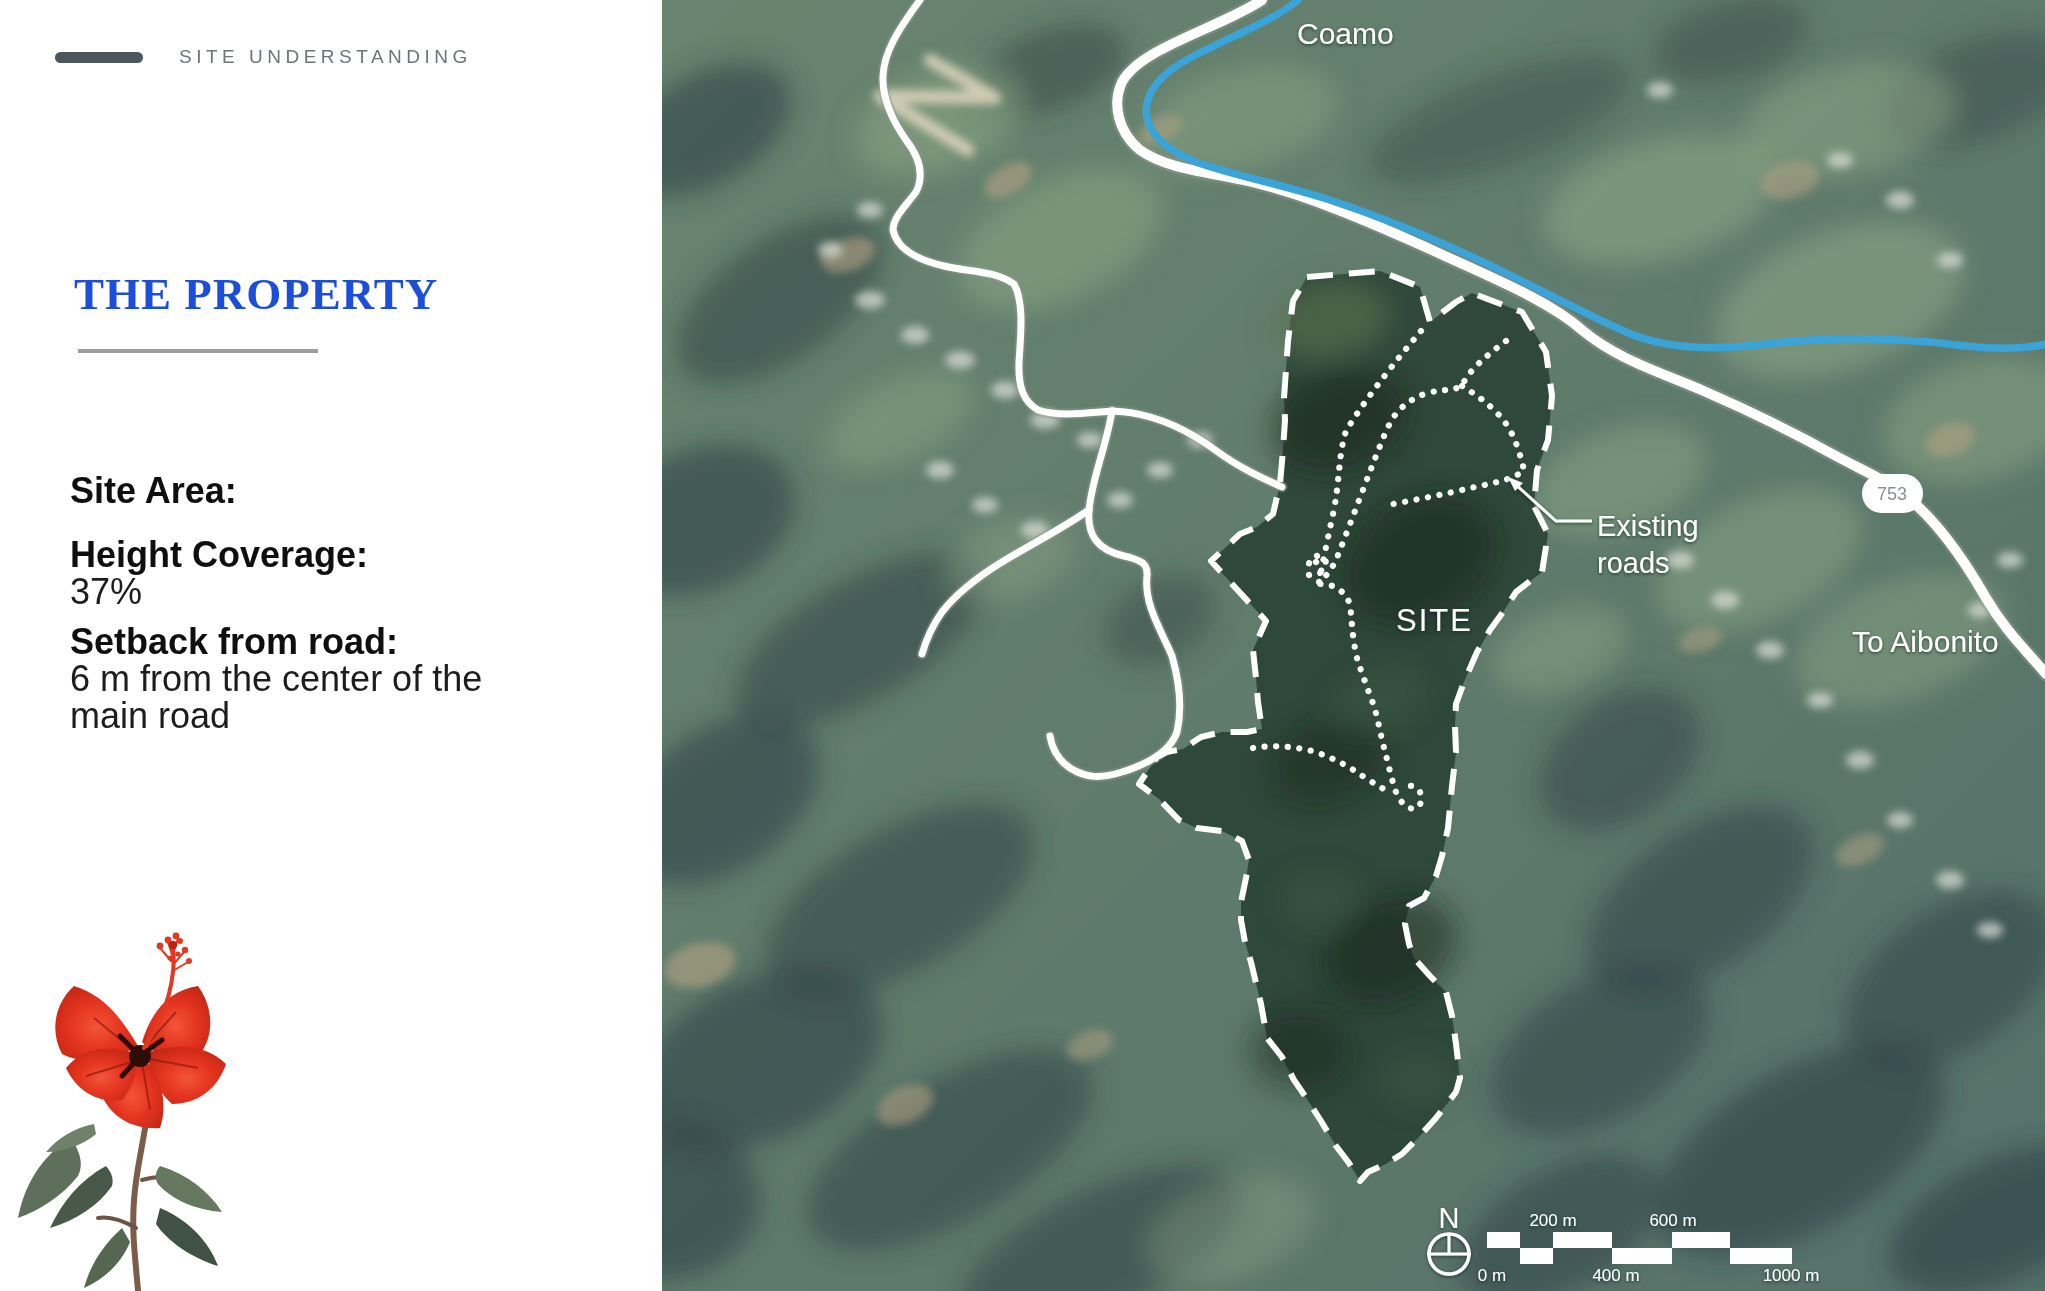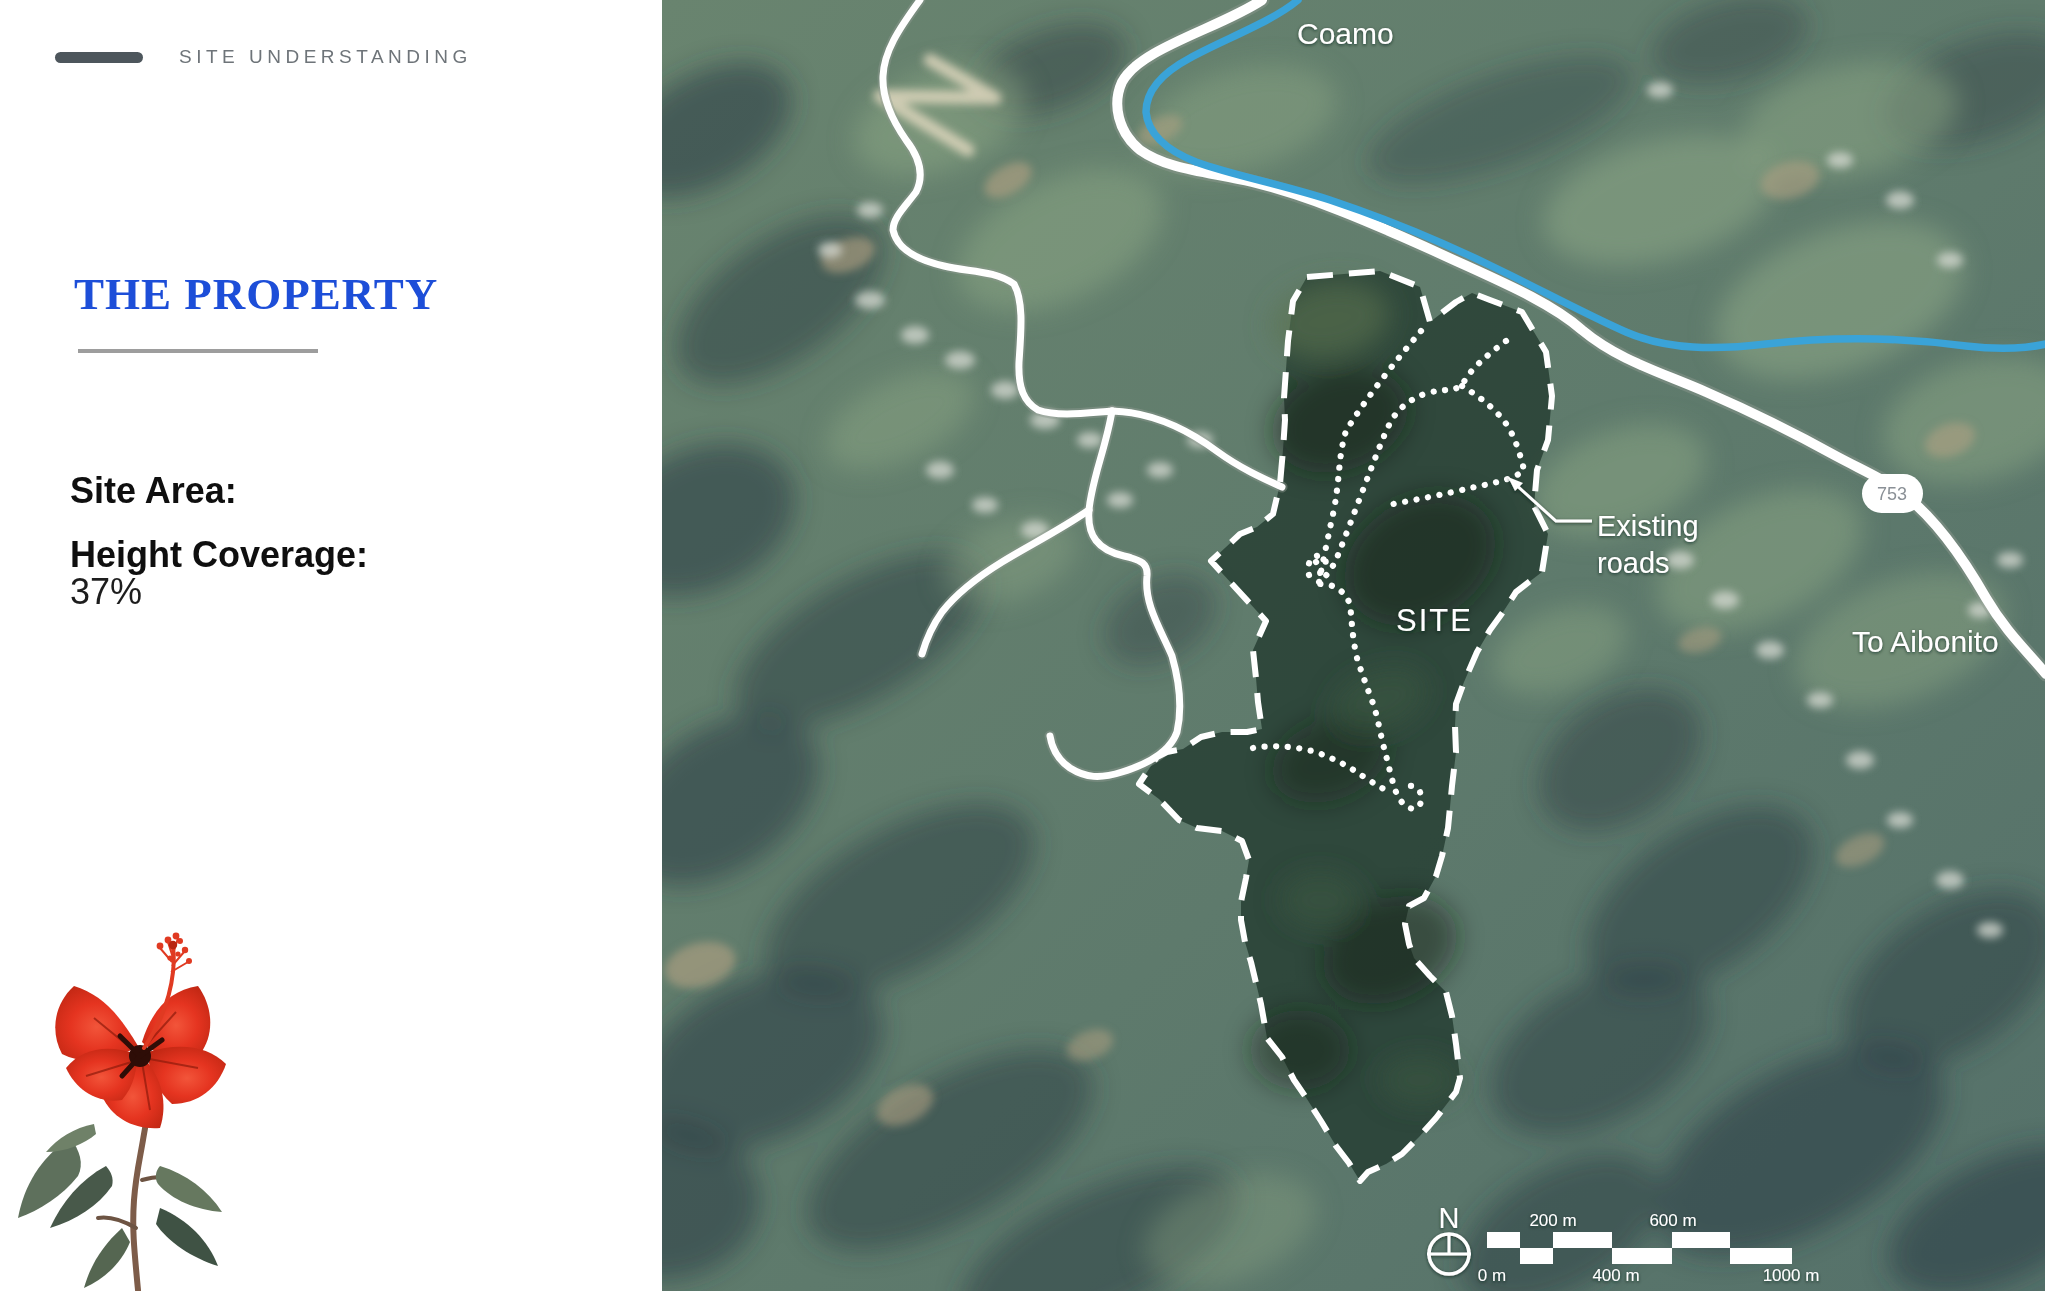--- a/index.html
+++ b/index.html
@@ -41,20 +41,24 @@
     <div class="title-underline"></div>
 
     <div class="facts">
       <div class="fact">
         <div class="fact-label">Site Area:</div>
       </div>
       <div class="fact">
         <div class="fact-label">Height Coverage:</div>
         <div class="fact-value">37%</div>
       </div>
+      <div class="fact">
+        <div class="fact-label">Setback from road:</div>
+        <div class="fact-value">6 m from the center of the main road</div>
+      </div>
     </div>
 
     <svg style="position:absolute;left:10px;top:928px" width="270" height="363" viewBox="0 0 270 363">
       <defs>
         <radialGradient id="petalRed" cx="50%" cy="55%" r="70%">
           <stop offset="0%" stop-color="#f2553a"></stop>
             <stop offset="45%" stop-color="#e53420"></stop>
             <stop offset="100%" stop-color="#b82410"></stop>
         </radialGradient>
       </defs>

